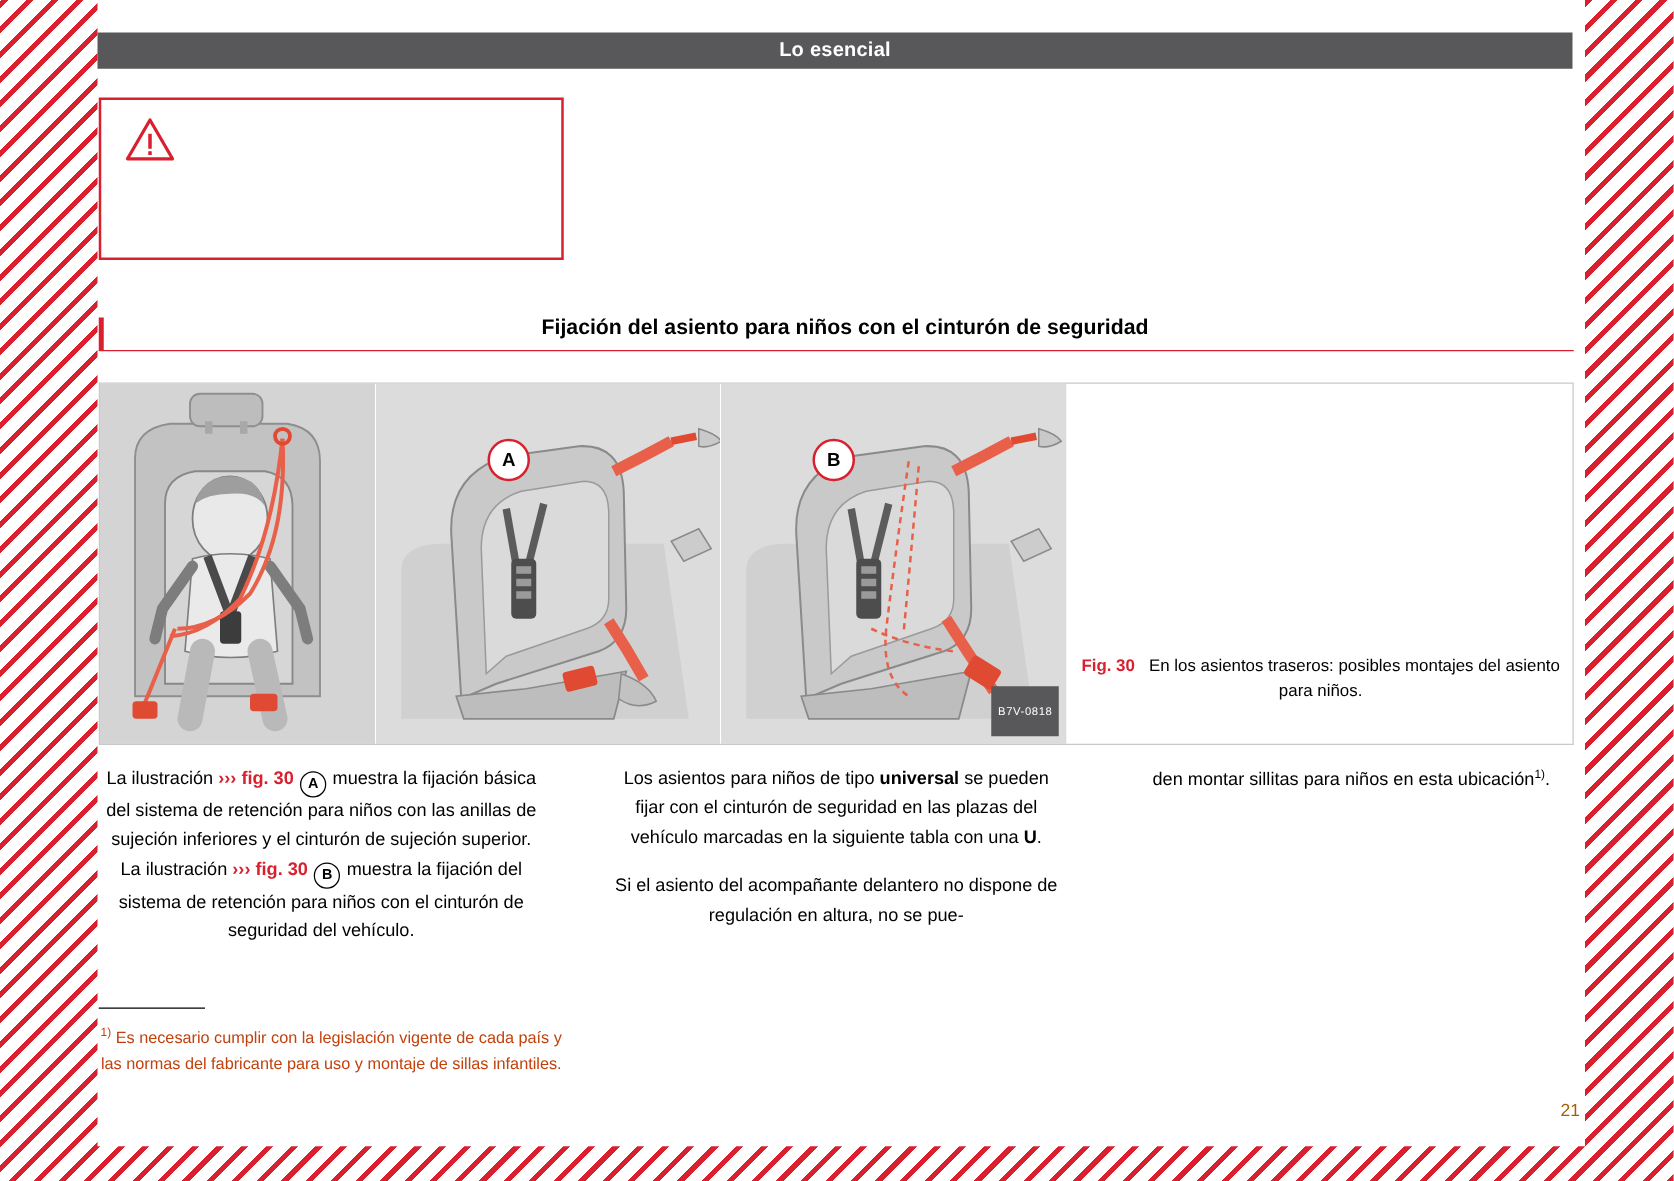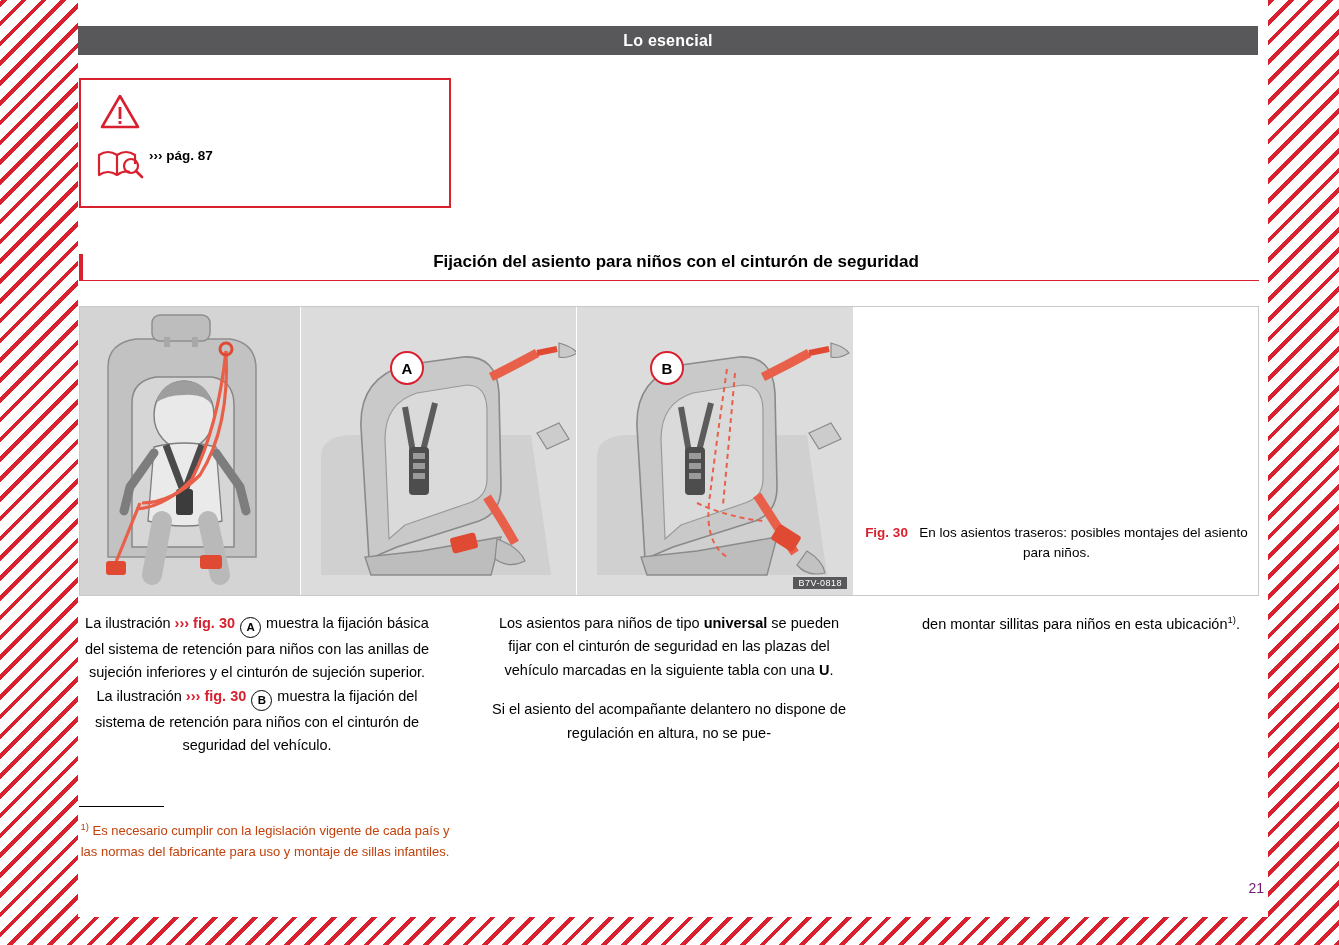--- a/index.html
+++ b/index.html
@@ -187,21 +187,21 @@
     display: flex; align-items: center; justify-content: center;
     background: #ffffff;
   }
   .img-code {
     position: absolute;
     right: 6px;
     bottom: 6px;
     background: #58585a;
     color: #fff;
     font-size: 9px;
-    padding: 1px 5px;
+    padding: 15px 5px;
     letter-spacing: 0.5px;
   }
 
   
   .cols {
     position: absolute;
     left: 1px;
     top: 612px;
     width: 1180px;
     display: flex;
@@ -249,21 +249,21 @@
     color: #c2410c;
   }
   sup { font-size: 9.5px; }
 
   
   .page-num {
     position: absolute;
     right: 4px;
     top: 880px;
     font-size: 14px;
-    color: #701a75;
+    color: #a16207;
   }
 </style>
 </head>
 <body>
 
 <div class="stripes"></div>
 <div class="page-white"></div>
 
 <div class="content">
 
@@ -276,35 +276,20 @@
     <div class="ref-row r1">
       <div class="ref-icon">
         <svg width="40" height="36" viewBox="0 0 40 36">
           <path d="M20 2 L38 33 L2 33 Z" fill="none" stroke="#d8202f" stroke-width="2.6" stroke-linejoin="round"></path>
           <rect x="18.6" y="13" width="2.8" height="12" fill="#d8202f"></rect>
           <rect x="18.6" y="27" width="2.8" height="3" fill="#d8202f"></rect>
         </svg>
       </div>
     </div>
 
-    <div class="ref-row r2">
-      <div class="ref-icon">
-        <svg width="48" height="32" viewBox="0 0 48 32">
-          <path d="M3 7 C9 3 15 3 21 7 L21 27 C15 23 9 23 3 27 Z" fill="none" stroke="#d8202f" stroke-width="2.2" stroke-linejoin="round"></path>
-          <path d="M21 7 C27 3 33 3 39 7 L39 16" fill="none" stroke="#d8202f" stroke-width="2.2" stroke-linejoin="round"></path>
-          <path d="M21 27 C27 23 31 23 34 24" fill="none" stroke="#d8202f" stroke-width="2.2" stroke-linejoin="round"></path>
-          <circle cx="35" cy="18" r="7" fill="none" stroke="#d8202f" stroke-width="2.2"></circle>
-          <line x1="40" y1="23" x2="46" y2="29" stroke="#d8202f" stroke-width="2.6" stroke-linecap="round"></line>
-        </svg>
-      </div>
-      <div class="ref-text">
-        <span class="chev">›››</span>
-        <span>pág. 87</span>
-      </div>
-    </div>
   </div>
 
   <div class="sec-heading">
     <div class="bar"></div>
     <div class="txt">Fijación del asiento para niños con el cinturón de seguridad</div>
     <div class="rule"></div>
   </div>
 
   <div class="figure-wrap">
     <div class="fig-img">

